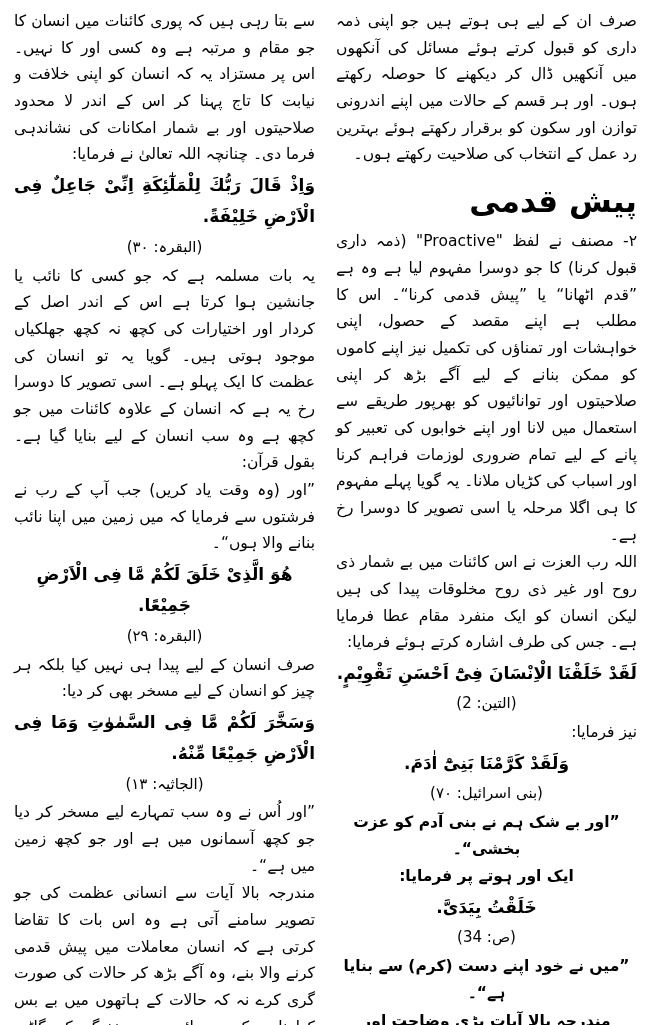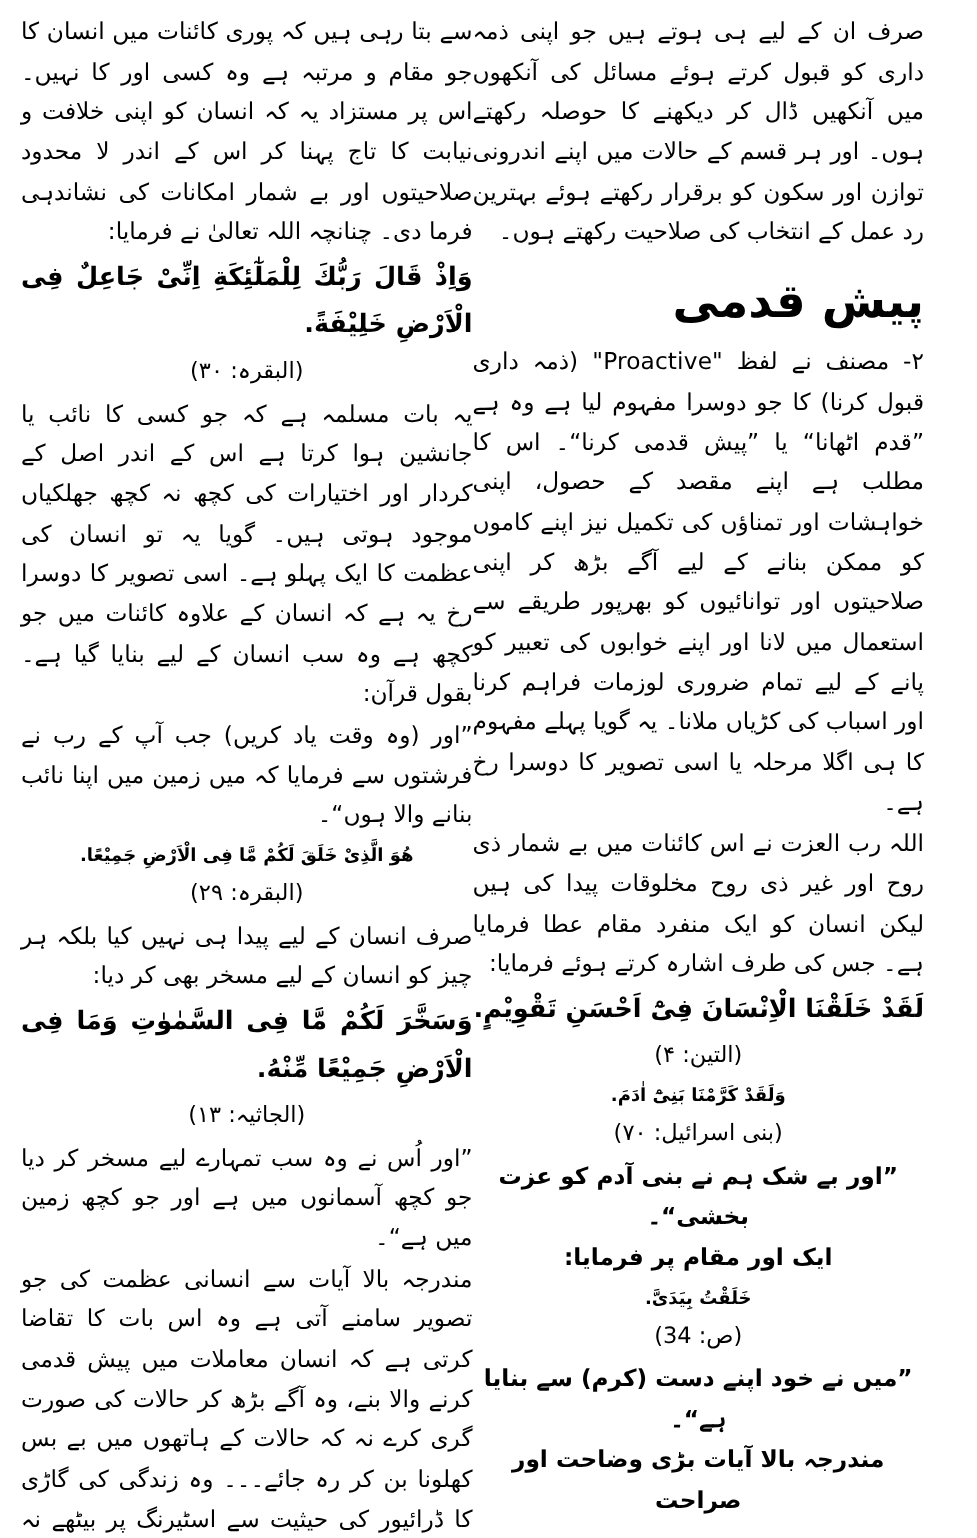--- a/index.html
+++ b/index.html
@@ -15,20 +15,21 @@
     color: #000000;
   }
   .page {
     position: relative;
     width: 651px;
     height: 1025px;
     box-sizing: border-box;
     padding: 8px 10px 6px 10px;
     display: flex;
     flex-direction: row-reverse;
+    justify-content: space-between;
     direction: rtl;
   }
   .column {
     width: 305px;
     box-sizing: border-box;
     direction: rtl;
     text-align: justify;
     text-align-last: right;
   }
   .col-right { padding-left: 4px; }
@@ -50,21 +51,21 @@
   .heading {
     font-size: 31px;
     font-weight: bold;
     line-height: 1.5;
     margin: 10px 0 4px 0;
     text-align: right;
     text-align-last: right;
   }
   .arabic {
     font-family: "DejaVu Sans", sans-serif;
-    font-size: 12px;
+    font-size: 17px;
     line-height: 1.85;
     font-weight: bold;
     text-align: center;
     text-align-last: center;
     margin: 2px 0 2px 0;
   }
   .arabic-justify {
     font-family: "DejaVu Sans", sans-serif;
     font-size: 17px;
     line-height: 1.85;
@@ -106,24 +107,25 @@
     <p class="body-text quote">”اور اُس نے وہ سب تمہارے لیے مسخر کر دیا جو کچھ آسمانوں میں ہے اور جو کچھ زمین میں ہے“۔</p>
     <p class="body-text">مندرجہ بالا آیات سے انسانی عظمت کی جو تصویر سامنے آتی ہے وہ اس بات کا تقاضا کرتی ہے کہ انسان معاملات میں پیش قدمی کرنے والا بنے، وہ آگے بڑھ کر حالات کی صورت گری کرے نہ کہ حالات کے ہاتھوں میں بے بس کھلونا بن کر رہ جائے۔۔۔ وہ زندگی کی گاڑی کا ڈرائیور کی حیثیت سے اسٹیرنگ پر بیٹھے نہ کہ محض ایک مسافر</p>
   </div>
 
   <div class="column col-left">
     <p class="body-text">صرف ان کے لیے ہی ہوتے ہیں جو اپنی ذمہ داری کو قبول کرتے ہوئے مسائل کی آنکھوں میں آنکھیں ڈال کر دیکھنے کا حوصلہ رکھتے ہوں۔ اور ہر قسم کے حالات میں اپنے اندرونی توازن اور سکون کو برقرار رکھتے ہوئے بہترین رد عمل کے انتخاب کی صلاحیت رکھتے ہوں۔</p>
     <h2 class="heading">پیش قدمی</h2>
     <p class="body-text numitem">۲-      مصنف نے لفظ "Proactive" (ذمہ داری قبول کرنا) کا جو دوسرا مفہوم لیا ہے وہ ہے ”قدم اٹھانا“ یا ”پیش قدمی کرنا“۔ اس کا مطلب ہے اپنے مقصد کے حصول، اپنی خواہشات اور تمناؤں کی تکمیل نیز اپنے کاموں کو ممکن بنانے کے لیے آگے بڑھ کر اپنی صلاحیتوں اور توانائیوں کو بھرپور طریقے سے استعمال میں لانا اور اپنے خوابوں کی تعبیر کو پانے کے لیے تمام ضروری لوزمات فراہم کرنا اور اسباب کی کڑیاں ملانا۔ یہ گویا پہلے مفہوم کا ہی اگلا مرحلہ یا اسی تصویر کا دوسرا رخ ہے۔</p>
     <p class="body-text">اللہ رب العزت نے اس کائنات میں بے شمار ذی روح اور غیر ذی روح مخلوقات پیدا کی ہیں لیکن انسان کو ایک منفرد مقام عطا فرمایا ہے۔ جس کی طرف اشارہ کرتے ہوئے فرمایا:</p>
     <p class="arabic-justify">لَقَدْ خَلَقْنَا الْاِنْسَانَ فِىْٓ اَحْسَنِ تَقْوِيْمٍ.</p>
-    <p class="ref rightal">(التین: ۴)</p>
+    <p class="ref rightal">(التین: 2)</p>
+    <p class="body-text rightal">نیز فرمایا:</p>
     <p class="arabic rightal">وَلَقَدْ كَرَّمْنَا بَنِىْٓ اٰدَمَ.</p>
     <p class="ref rightal">(بنی اسرائیل: ۷۰)</p>
     <p class="body-text quote center">”اور بے شک ہم نے بنی آدم کو عزت بخشی“۔</p>
-    <p class="body-text center">ایک اور مقام پر فرمایا:</p>
+    <p class="body-text center">ایک اور ہوتے پر فرمایا:</p>
     <p class="arabic">خَلَقْتُ بِيَدَىَّ.</p>
     <p class="ref">(ص: 34)</p>
     <p class="body-text quote center">”میں نے خود اپنے دست (کرم) سے بنایا ہے“۔</p>
     <p class="body-text center">مندرجہ بالا آیات بڑی وضاحت اور صراحت</p>
   </div>
 
 </div>
 
 </body></html>

